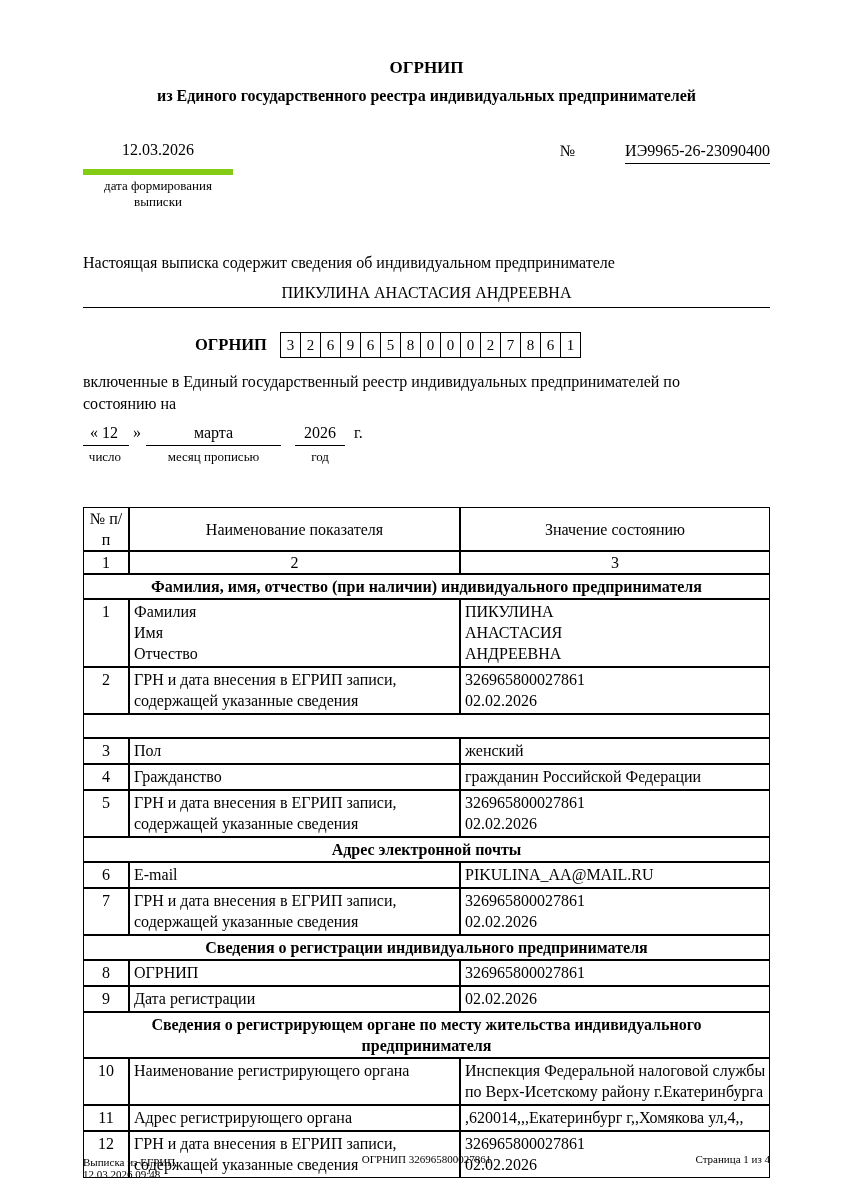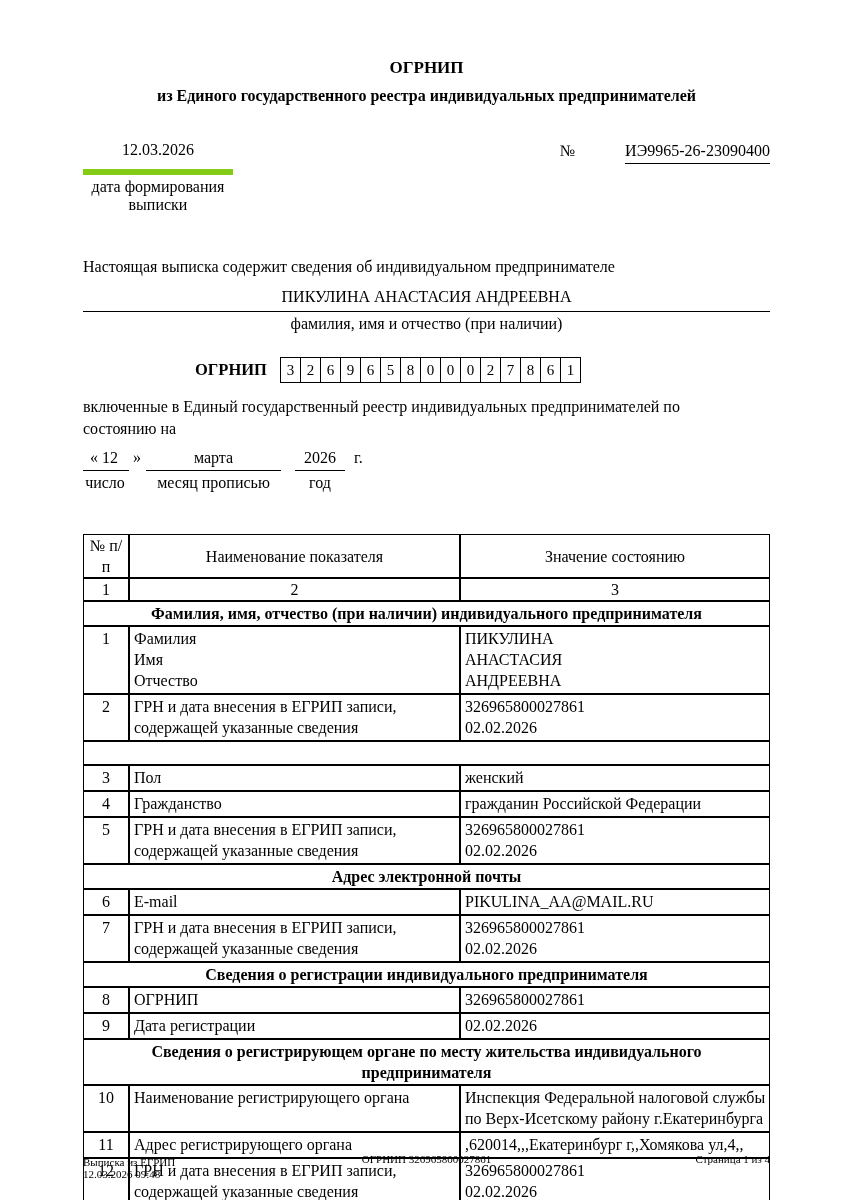--- a/index.html
+++ b/index.html
@@ -12,21 +12,21 @@
     overflow: hidden;
   }
   .content { margin: 0 78px 0 83px; position: relative; }
 
   .doc-title { text-align: center; font-weight: bold; font-size: 17px; padding-top: 58px; }
   .doc-subtitle { text-align: center; font-weight: bold; font-size: 16px; margin-top: 9px; }
 
   .header-row { margin-top: 36px; display: flex; justify-content: space-between; align-items: flex-start; }
   .date-block { width: 150px; }
   .date-value { text-align: center; font-size: 16px; border-bottom: 6px solid #84cc16; padding-bottom: 10px; }
-  .small-caption { font-size: 16px; text-align: center; margin-top: 3px; }
+  .small-caption { font-size: 13px; text-align: center; margin-top: 3px; }
   .number-block { display: flex; align-items: flex-start; }
   .number-label { font-size: 16px; margin-right: 20px; margin-top: 1px; }
   .number-value { width: 145px; text-align: center; font-size: 16px; line-height: 19px; border-bottom: 1px solid #000; padding-bottom: 3px; margin-left: 30px; }
 
   .intro-text { margin-top: 44px; font-size: 16px; }
 
   .name-block { margin-top: 12px; }
   .entrepreneur-name { text-align: center; font-size: 16px; border-bottom: 1px solid #000; padding-bottom: 5px; }
 
   .ogrnip-row { margin-top: 24px; margin-left: 112px; display: flex; align-items: center; }
@@ -82,21 +82,20 @@
     <div class="number-block">
       <span class="number-label">№</span>
       <div class="number-value">ИЭ9965-26-23090400</div>
     </div>
   </div>
 
   <div class="intro-text">Настоящая выписка содержит сведения об индивидуальном предпринимателе</div>
 
   <div class="name-block">
     <div class="entrepreneur-name">ПИКУЛИНА АНАСТАСИЯ АНДРЕЕВНА</div>
-    <div class="small-caption">фамилия, имя и отчество (при наличии)</div>
   </div>
 
   <div class="ogrnip-row">
     <span class="ogrnip-label">ОГРНИП</span>
     <span class="ogrnip-boxes">
         <span class="digit-box">3</span>
         <span class="digit-box">2</span>
         <span class="digit-box">6</span>
         <span class="digit-box">9</span>
         <span class="digit-box">6</span>

